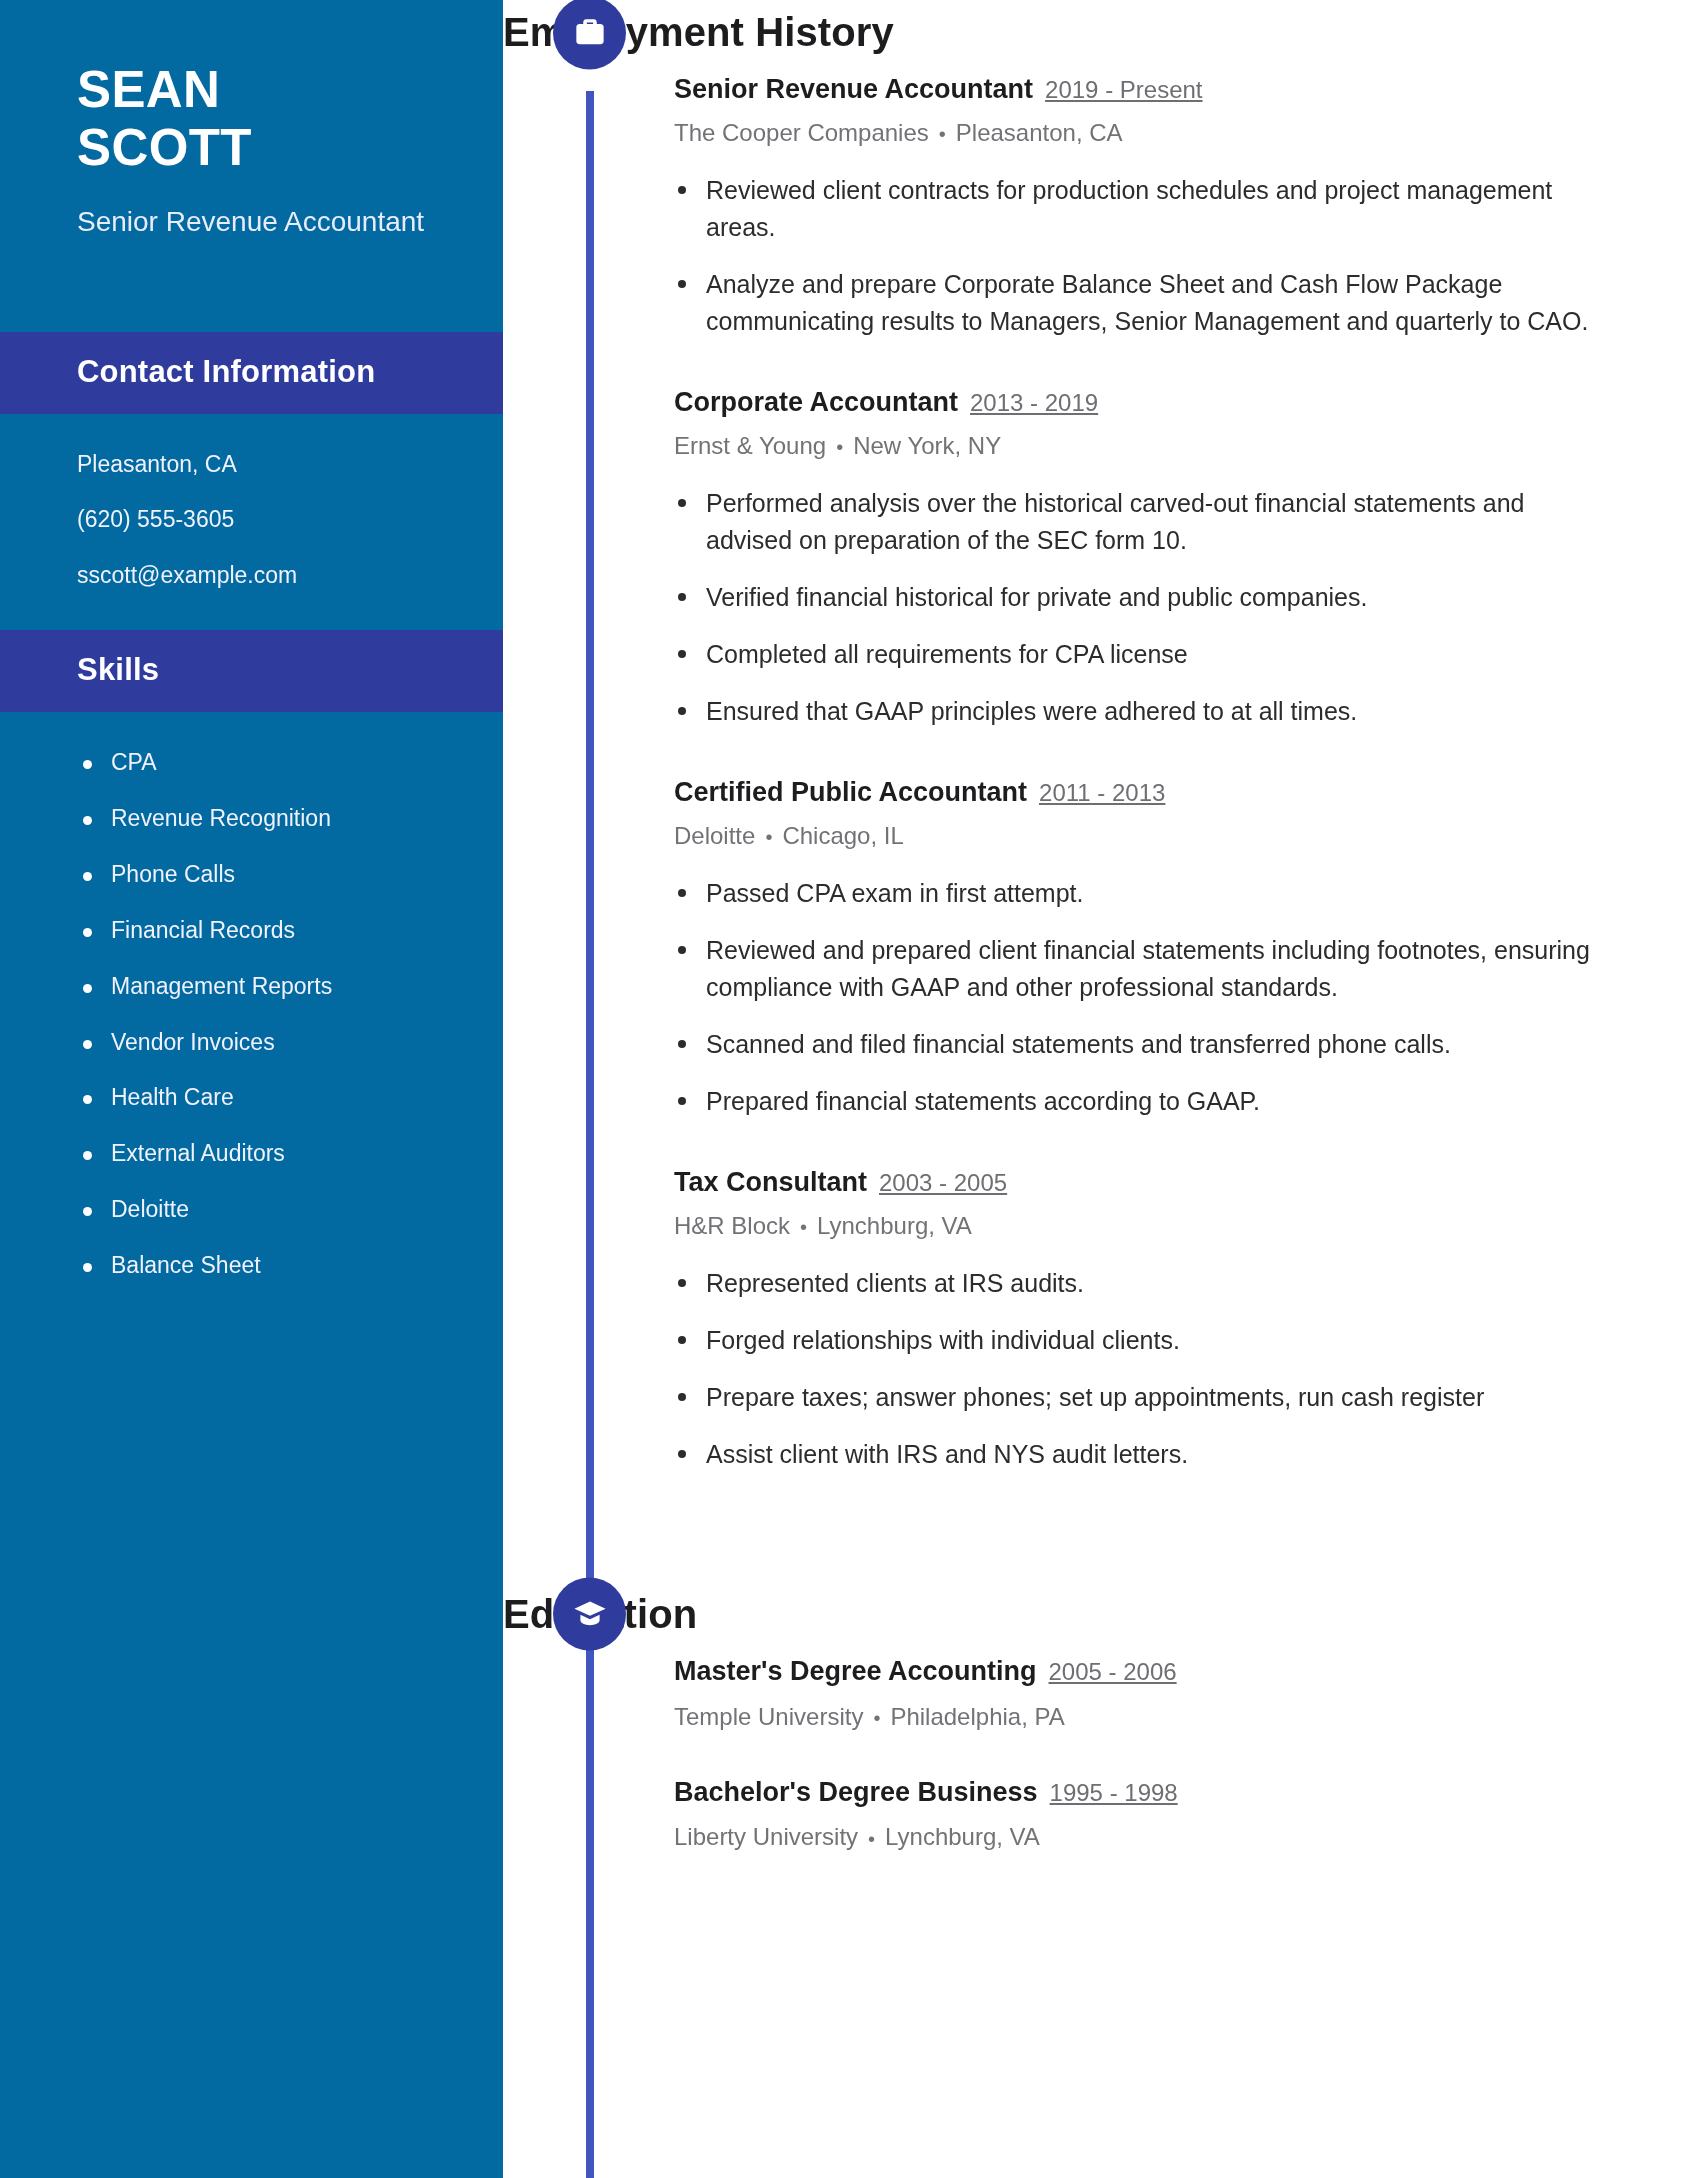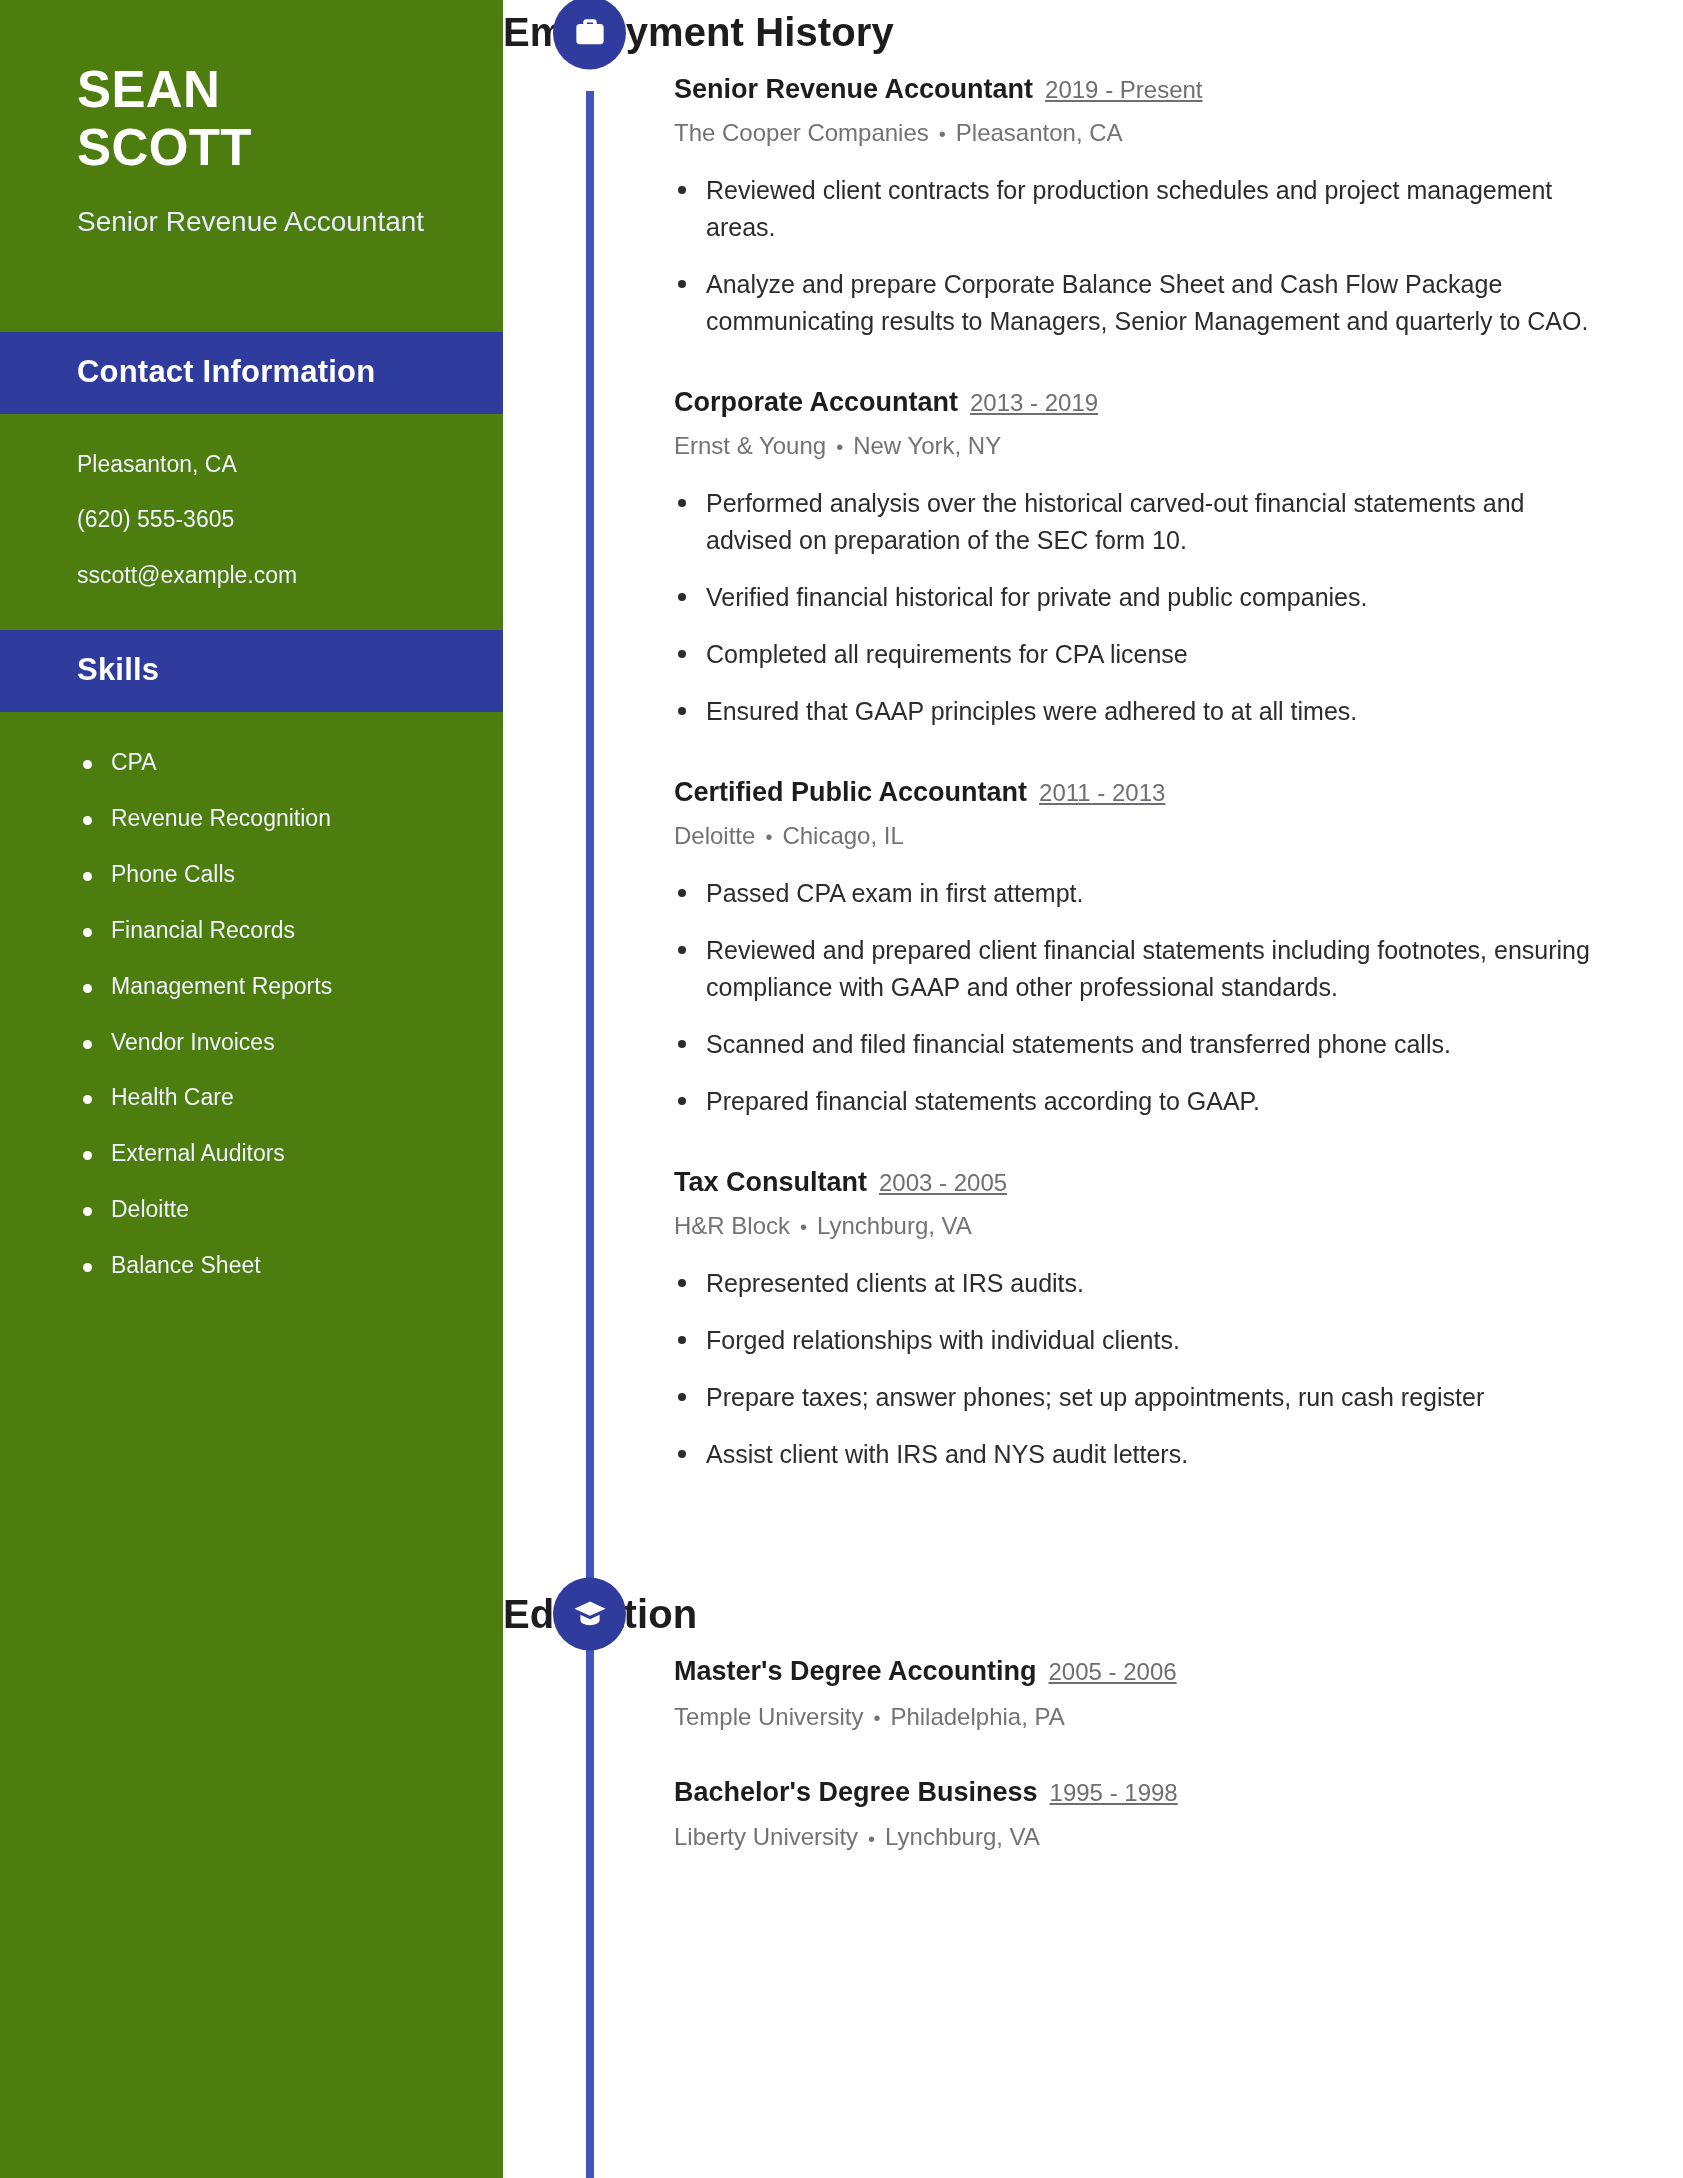--- a/index.html
+++ b/index.html
@@ -19,21 +19,21 @@
     height:2178px;
     display:flex;
     background:#ffffff;
     overflow:hidden;
   }
 
   
   .sidebar {
     width:503px;
     flex:0 0 503px;
-    background:#4d7c0f;
+    background:#0369a1;
     color:#ffffff;
     display:flex;
     flex-direction:column;
   }
 
   .name-block { padding:61px 77px 0 77px; }
 
   .name {
     font-size:51px;
     font-weight:700;

